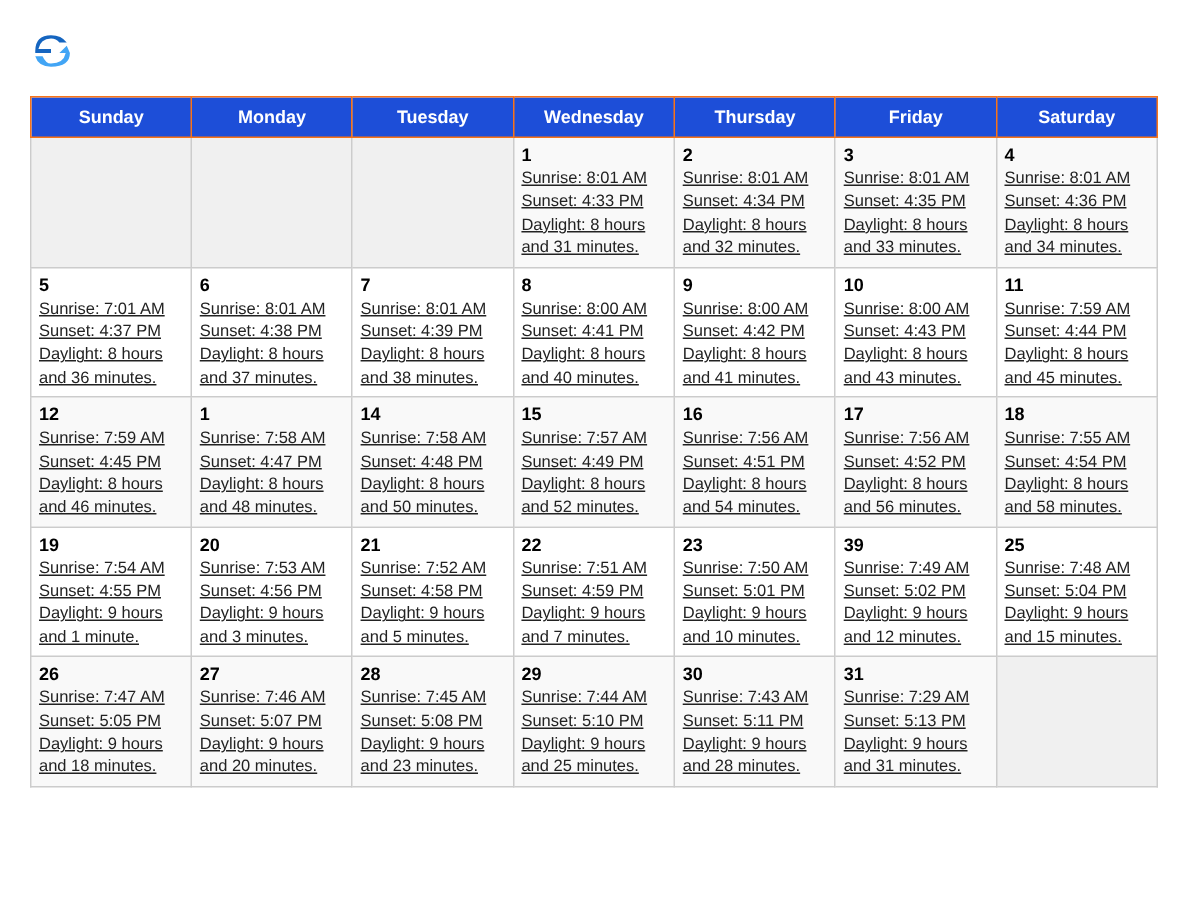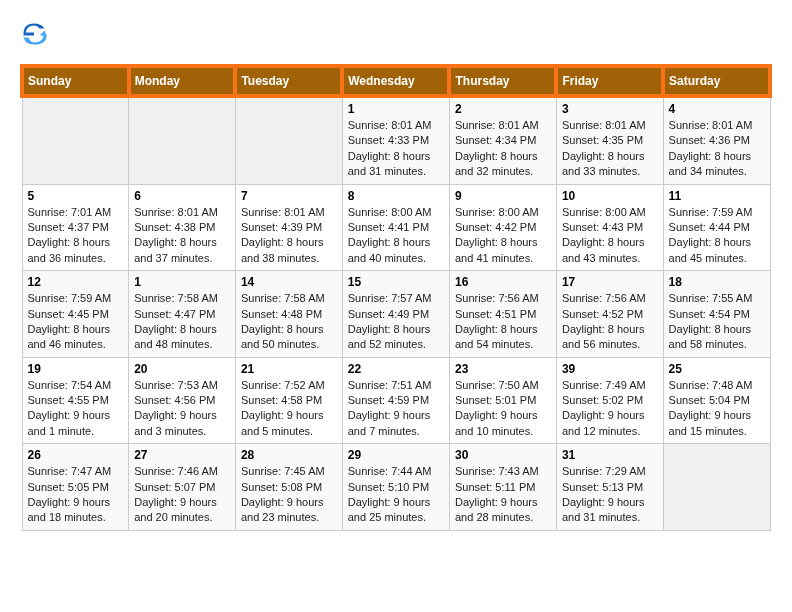--- a/index.html
+++ b/index.html
@@ -47,27 +47,27 @@
       font-size: 14px;
       font-weight: normal;
       color: #444;
     }
     .calendar {
       width: 100%;
       border-collapse: collapse;
       font-size: 11px;
     }
     .calendar thead tr th {
-      background-color: #a16207;
+      background-color: #1d4ed8;
       color: #fff;
       padding: 6px 4px;
-      text-align: left;
+      text-align: center;
       font-weight: bold;
       font-size: 12px;
-      border: 4px solid #f97316;
+      border: 1px solid #f97316;
     }
     .calendar tbody tr td {
       border: 1px solid #ccc;
       vertical-align: top;
       padding: 4px 5px;
       min-height: 80px;
       width: 108px;
       background: #fff;
     }
     .calendar tbody tr:nth-child(odd) td {
@@ -78,20 +78,21 @@
     }
     .day-number {
       font-weight: bold;
       font-size: 12px;
       margin-bottom: 2px;
       display: block;
     }
     .day-info {
       color: #222;
       line-height: 1.4;
+      text-decoration: underline;
     }
     .empty-cell {
       background: #f0f0f0 !important;
     }
   </style>
 </head>
 <body>
 
 <div class="header">
   <div class="logo">

